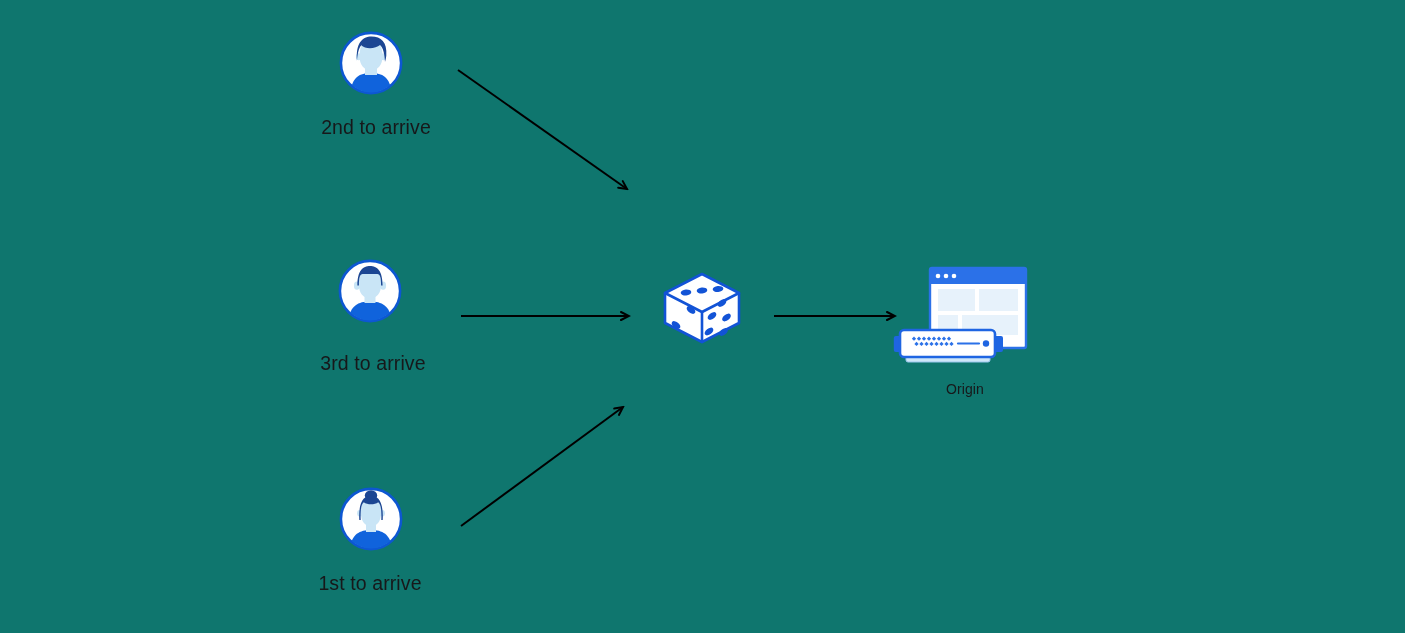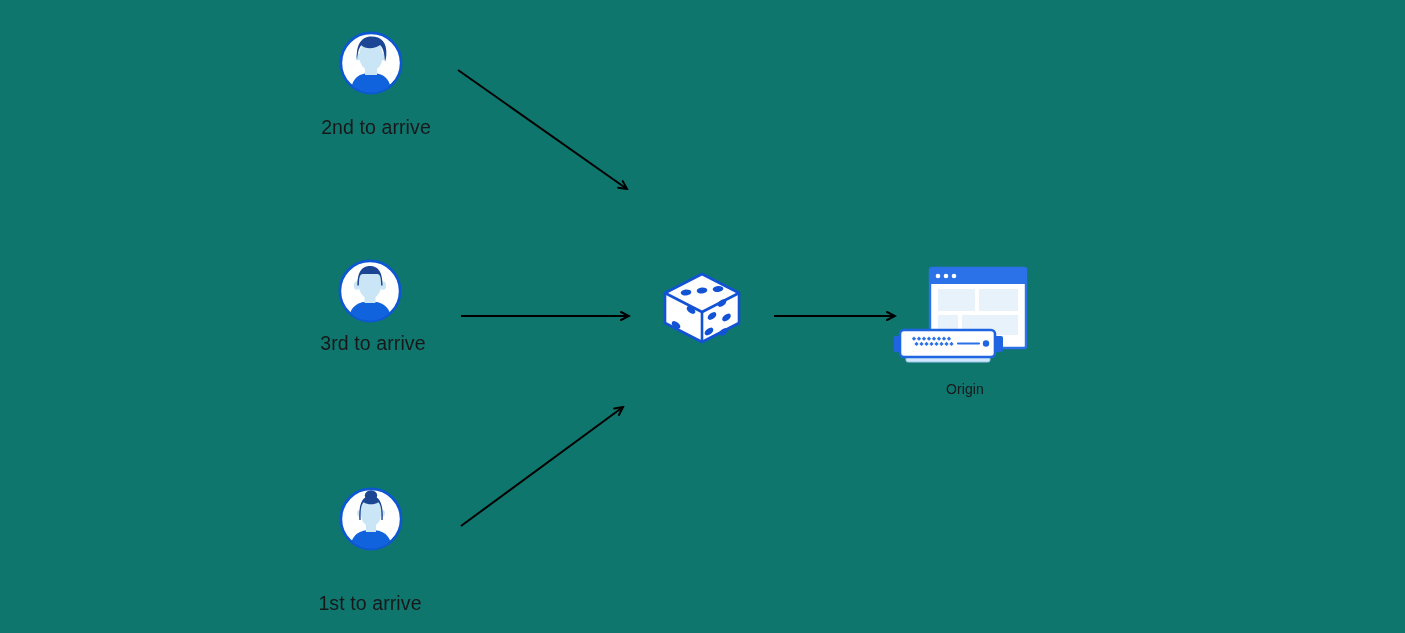--- a/index.html
+++ b/index.html
@@ -73,21 +73,21 @@
       <path d="M11,66 C12,48 20.5,43.5 33,43.5 C45.5,43.5 54,48 55,66 Z" fill="#1063dc"></path>
       <rect x="27.5" y="31" width="11" height="14" fill="#c9e5f6"></rect>
       <ellipse cx="19.9" cy="27.7" rx="3" ry="4.1" fill="#c9e5f6"></ellipse>
       <ellipse cx="46.1" cy="27.7" rx="3" ry="4.1" fill="#c9e5f6"></ellipse>
       <path d="M21.8,26.5 C21.8,14.5 26.5,10 33,10 C39.5,10 44.2,14.5 44.2,26.5
                C44.2,35 39.5,40.5 33,40.5 C26.5,40.5 21.8,35 21.8,26.5 Z" fill="#c9e5f6"></path>
       <path d="M20.4,27.5 C20.4,12.5 26,8 33,8 C40,8 45.6,12.5 45.6,27.5
                L44.1,27.5 C44.1,19.5 43,16 40.4,16 L25.6,16 C23,16 21.9,19.5 21.9,27.5 Z" fill="#1c4693"></path>
     </g>
   </svg>
-  <div class="node-label" style="left:303px;top:332px">3rd to arrive</div>
+  <div class="node-label" style="left:303px;top:352px">3rd to arrive</div>
 
   <svg class="abs" style="left:338px;top:486px" width="66" height="66" viewBox="0 0 66 66">
     <defs>
         <clipPath id="clipC">
           <circle cx="33" cy="33" r="29.5"></circle>
         </clipPath>
       </defs>
     <circle cx="33" cy="33" r="30.1" fill="#fff" stroke="#0d57d2" stroke-width="2.6"></circle>
     <g clip-path="url(#clipC)">
       <path d="M11.5,66 C12.5,48.5 21,44 33,44 C45,44 53.5,48.5 54.5,66 Z" fill="#1063dc"></path>
@@ -95,21 +95,21 @@
       <ellipse cx="33" cy="9.5" rx="6.2" ry="5.2" fill="#1c4693"></ellipse>
       <ellipse cx="21.6" cy="27.2" rx="2.5" ry="3.3" fill="#c9e5f6"></ellipse>
       <ellipse cx="44.4" cy="27.2" rx="2.5" ry="3.3" fill="#c9e5f6"></ellipse>
       <path d="M22.8,26.5 C22.8,15 27,11 33,11 C39,11 43.2,15 43.2,26.5
                C43.2,35 38.8,40.5 33,40.5 C27.2,40.5 22.8,35 22.8,26.5 Z" fill="#c9e5f6"></path>
       <path d="M21.3,34 C20.3,15.5 26,9.8 33,9.8 C40,9.8 45.7,15.5 44.7,34
                L43.3,34 C43.8,22.5 42.3,17.5 40.2,16.2 C36.6,18.9 29.4,18.9 25.8,16.2
                C23.7,17.5 22.2,22.5 22.7,34 Z" fill="#1c4693"></path>
     </g>
   </svg>
-  <div class="node-label" style="left:300px;top:592px">1st to arrive</div>
+  <div class="node-label" style="left:300px;top:572px">1st to arrive</div>
 
   <svg class="abs" style="left:662px;top:271px" width="80" height="74" viewBox="0 0 80 74">
     <g fill="#fff" stroke="#1253d6" stroke-width="2.6" stroke-linejoin="round" stroke-linecap="round">
       <path d="M40,3 L77,22 L77,52 L40,71 L3,52 L3,22 Z"></path>
       <path d="M3,22 L40,41 L77,22" fill="none"></path>
       <path d="M40,41 L40,71" fill="none"></path>
     </g>
     <g fill="#1253d6">
       <ellipse cx="24" cy="21.5" rx="5.3" ry="3" transform="rotate(-5 24 21.5)"></ellipse>
       <ellipse cx="40" cy="19.5" rx="5.3" ry="3" transform="rotate(-5 40 19.5)"></ellipse>

